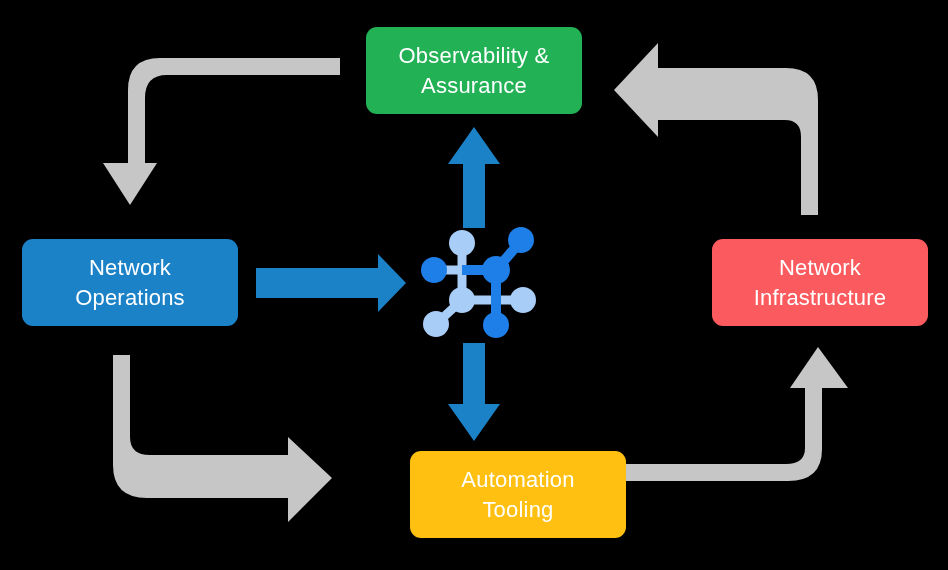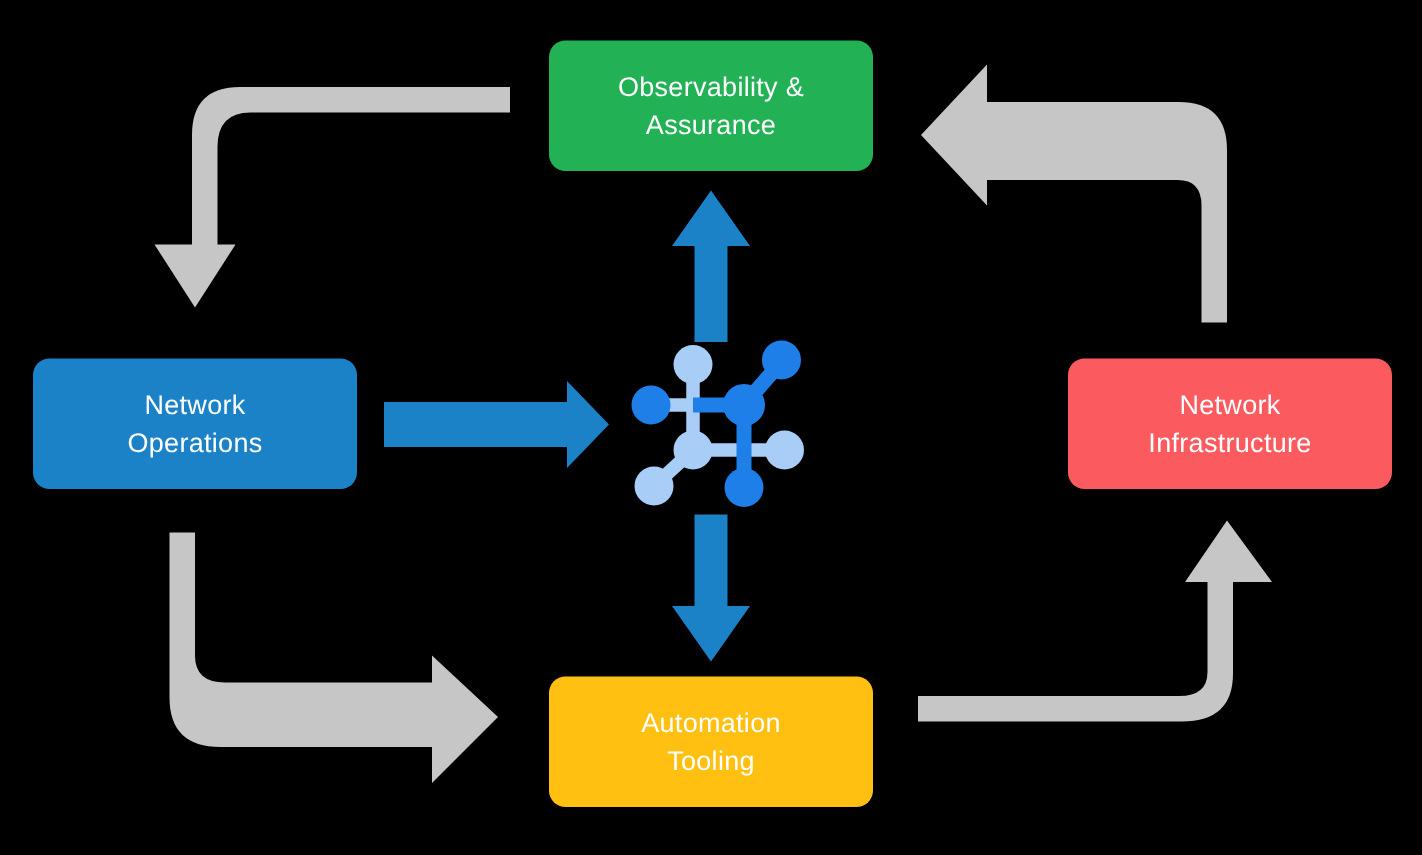--- a/index.html
+++ b/index.html
@@ -16,21 +16,21 @@
     font-family: "Liberation Sans", sans-serif;
   }
   .node-box {
     position: absolute;
     display: flex;
     align-items: center;
     justify-content: center;
     text-align: center;
     border-radius: 11px;
     color: #ffffff;
-    font-size: 18px;
+    font-size: 22px;
     font-weight: 400;
     line-height: 1.35;
     letter-spacing: 0.2px;
     white-space: pre-line;
     box-sizing: border-box;
     padding: 4px 10px;
   }
   #box-observability { left: 366px; top: 27px;  width: 216px; height: 87px; }
   #box-operations    { left: 22px;  top: 239px; width: 216px; height: 87px; }
   #box-infrastructure{ left: 712px; top: 239px; width: 216px; height: 87px; }
@@ -112,16 +112,16 @@
 
   <div class="node-box" id="box-observability" style="background:#22b155;">Observability &amp;
 Assurance</div>
 
   <div class="node-box" id="box-operations" style="background:#1c82c8;">Network
 Operations</div>
 
   <div class="node-box" id="box-infrastructure" style="background:#fb5a5e;">Network
 Infrastructure</div>
 
-  <div class="node-box" id="box-automation" style="background:#ffc011;">Automation
+  <div class="node-box" id="box-automation" style="background:#ffc011;margin-left:44px;">Automation
 Tooling</div>
 
 </div>
 
 </body></html>

